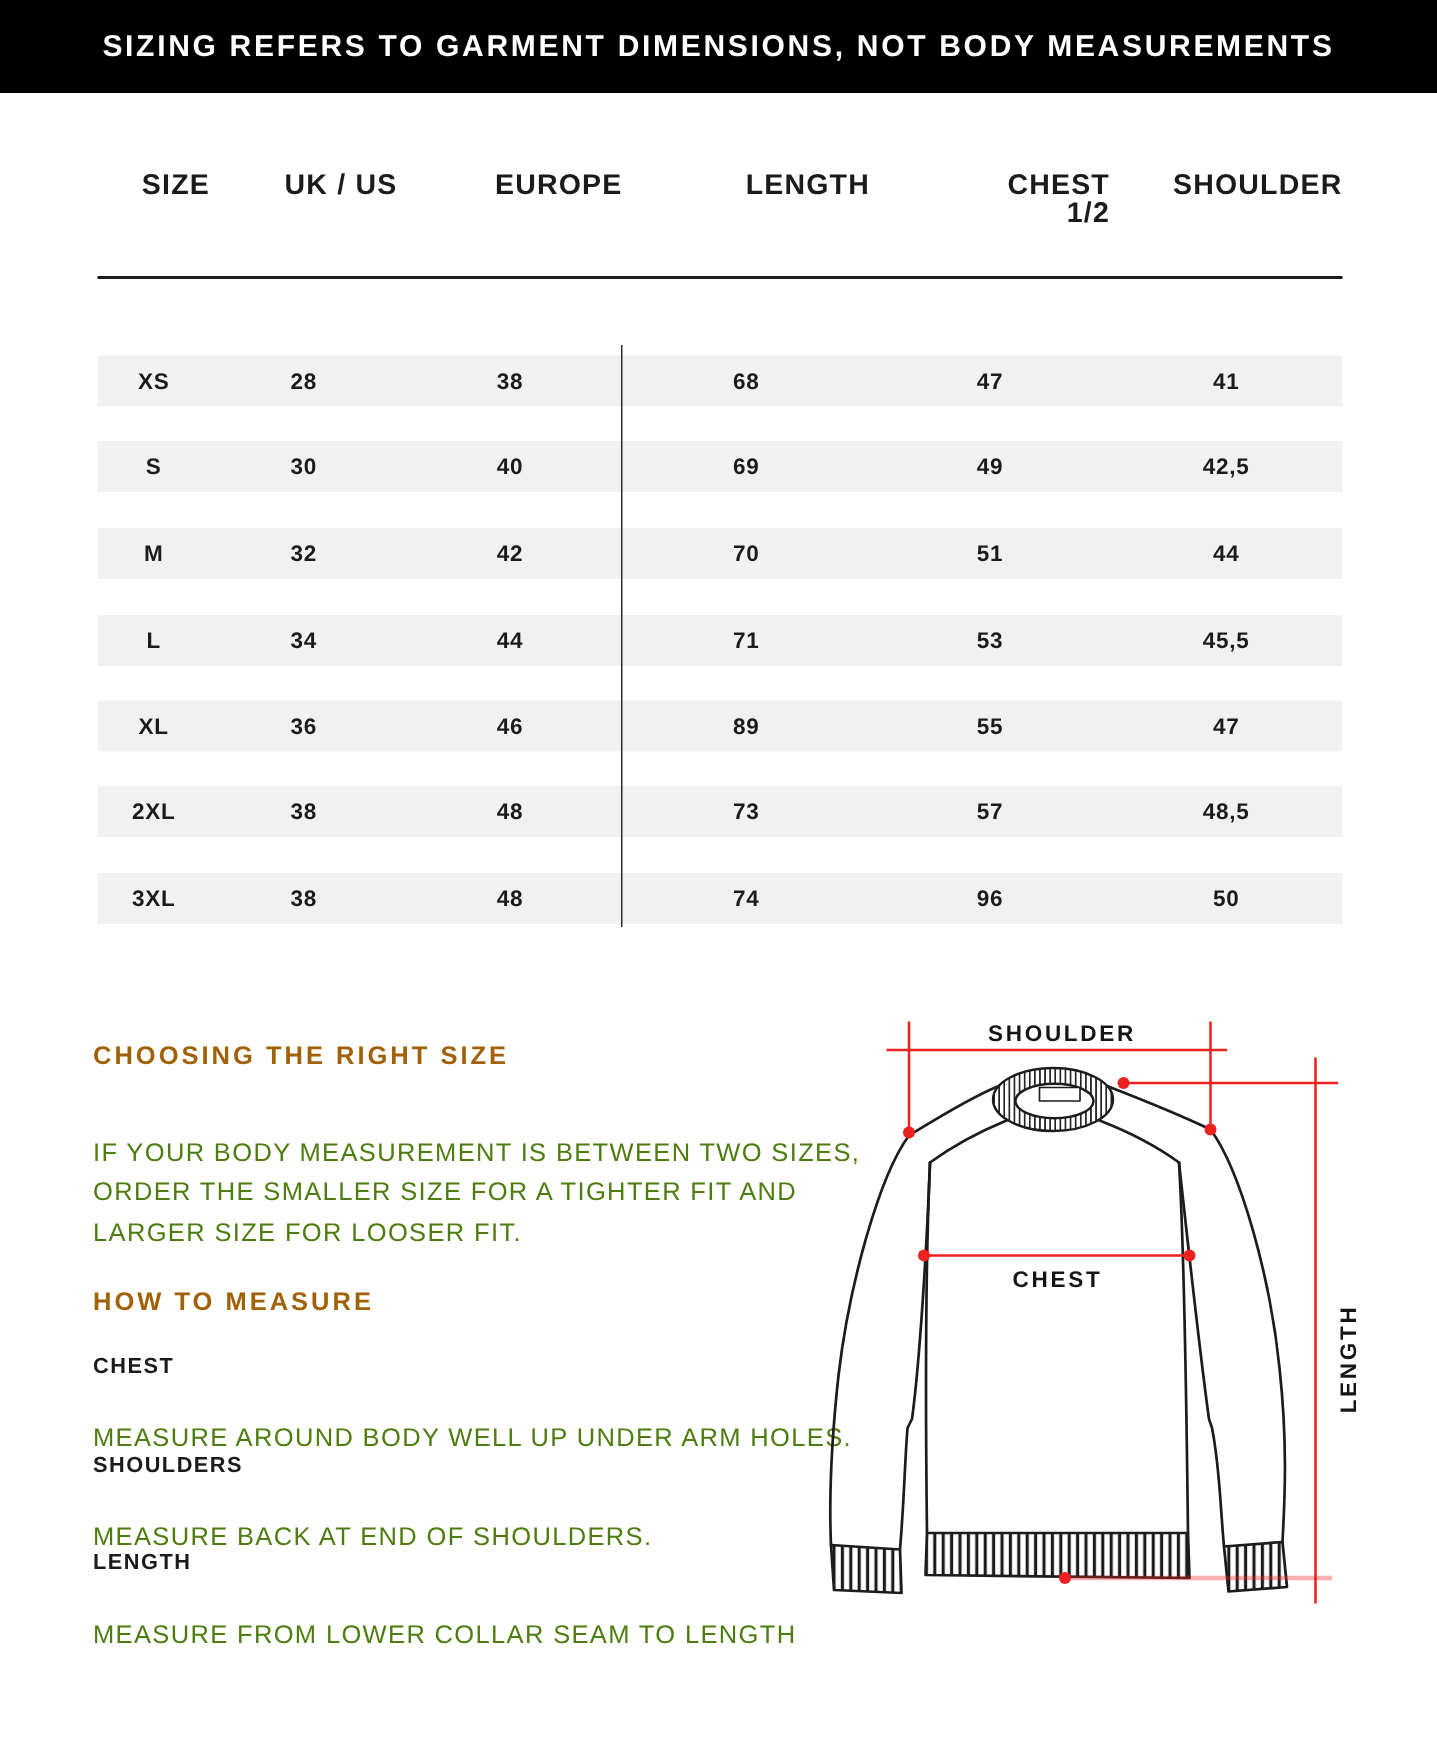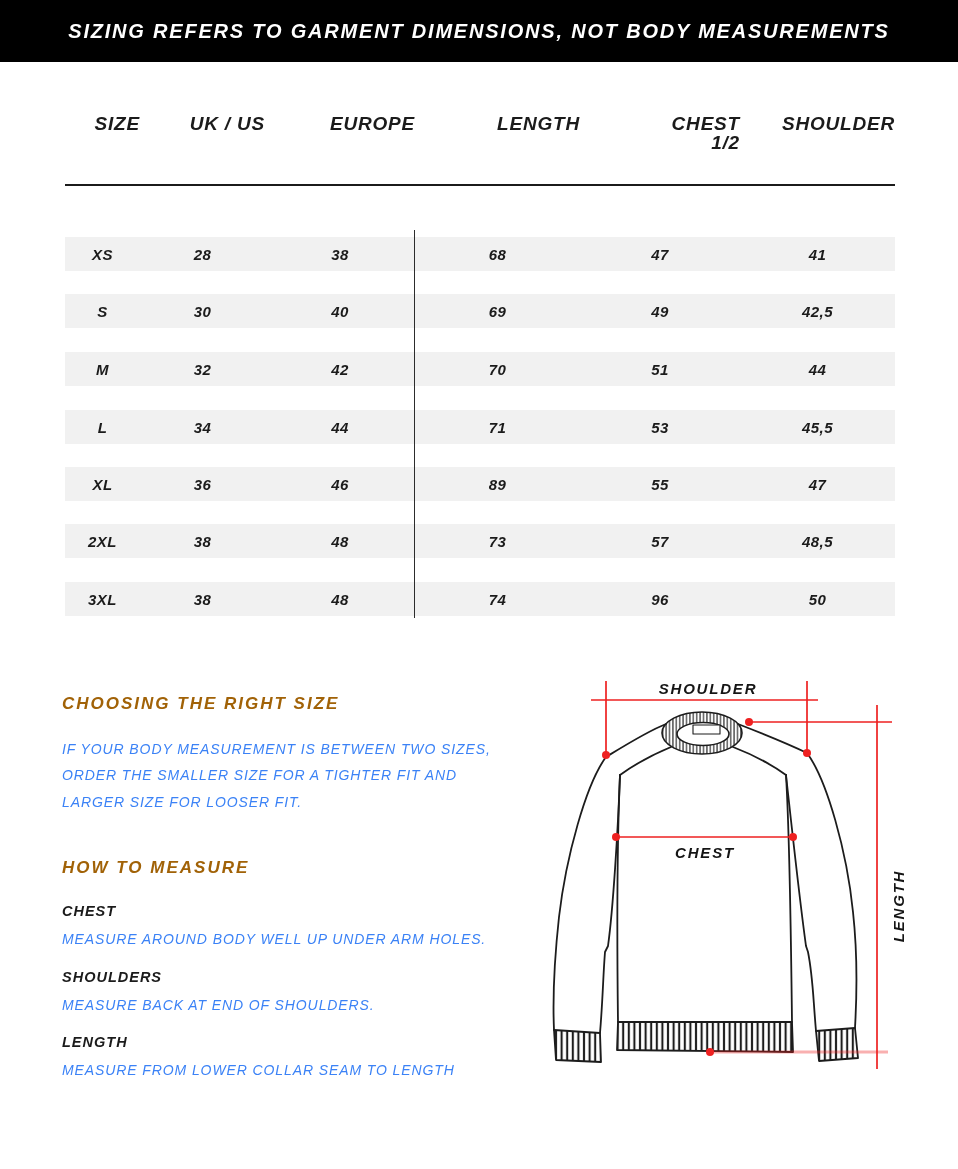--- a/index.html
+++ b/index.html
@@ -1,17 +1,17 @@
 <!DOCTYPE html>
 <html><head>
 <meta charset="utf-8">
 <style>
   html,body{margin:0;padding:0;background:#fff;}
   .page{position:relative;width:958px;height:1169px;background:#ffffff;overflow:hidden;
-        font-family:"Liberation Sans",sans-serif;color:#1b1b1b;font-style:italic;}
+        font-family:"Liberation Sans",sans-serif;color:#1b1b1b;}
 
   
   .banner{position:absolute;top:0;left:0;width:958px;height:62px;background:#000;
           display:flex;align-items:center;justify-content:center;}
   .banner span{color:#fff;font-size:20px;font-weight:700;letter-spacing:1.8px;white-space:nowrap;}
 
   
   .thead,.trow{position:absolute;left:65px;width:830px;display:grid;
                grid-template-columns:75px 125px 150px 165px 160px 155px;}
   .thead{top:116px;}
@@ -19,21 +19,21 @@
   .th .main{display:block;line-height:16px;}
   .th .sub{display:block;line-height:22px;}
   .rule{position:absolute;left:65px;top:184px;width:830px;height:1.5px;background:#1b1b1b;}
   .trow{height:34px;background:#f1f1f1;align-items:center;}
   .td{text-align:center;font-size:15px;font-weight:700;letter-spacing:0.5px;}
   .vdivider{position:absolute;left:414px;top:230px;width:1.3px;height:388px;background:#2c2c2c;}
 
   
   .h2{position:absolute;left:62px;font-size:17px;font-weight:700;letter-spacing:2px;color:#a16207;white-space:nowrap;}
   .sublabel{position:absolute;left:62px;font-size:14.5px;font-weight:700;letter-spacing:1px;white-space:nowrap;}
-  .body{position:absolute;left:62px;font-size:14px;font-weight:400;letter-spacing:0.9px;color:#3b82f6;}
+  .body{position:absolute;left:62px;font-size:17px;font-weight:400;letter-spacing:0.9px;color:#4d7c0f;margin-top:20px;}
   .body .line{display:block;line-height:26.4px;white-space:nowrap;}
 
   
   .diagram{position:absolute;left:542px;top:662px;width:416px;height:410px;}
   .dlabel{font-family:"Liberation Sans",sans-serif;font-size:15px;font-weight:700;letter-spacing:1.8px;fill:#151515;}
 </style>
 </head>
 <body>
 
 <div class="page">

